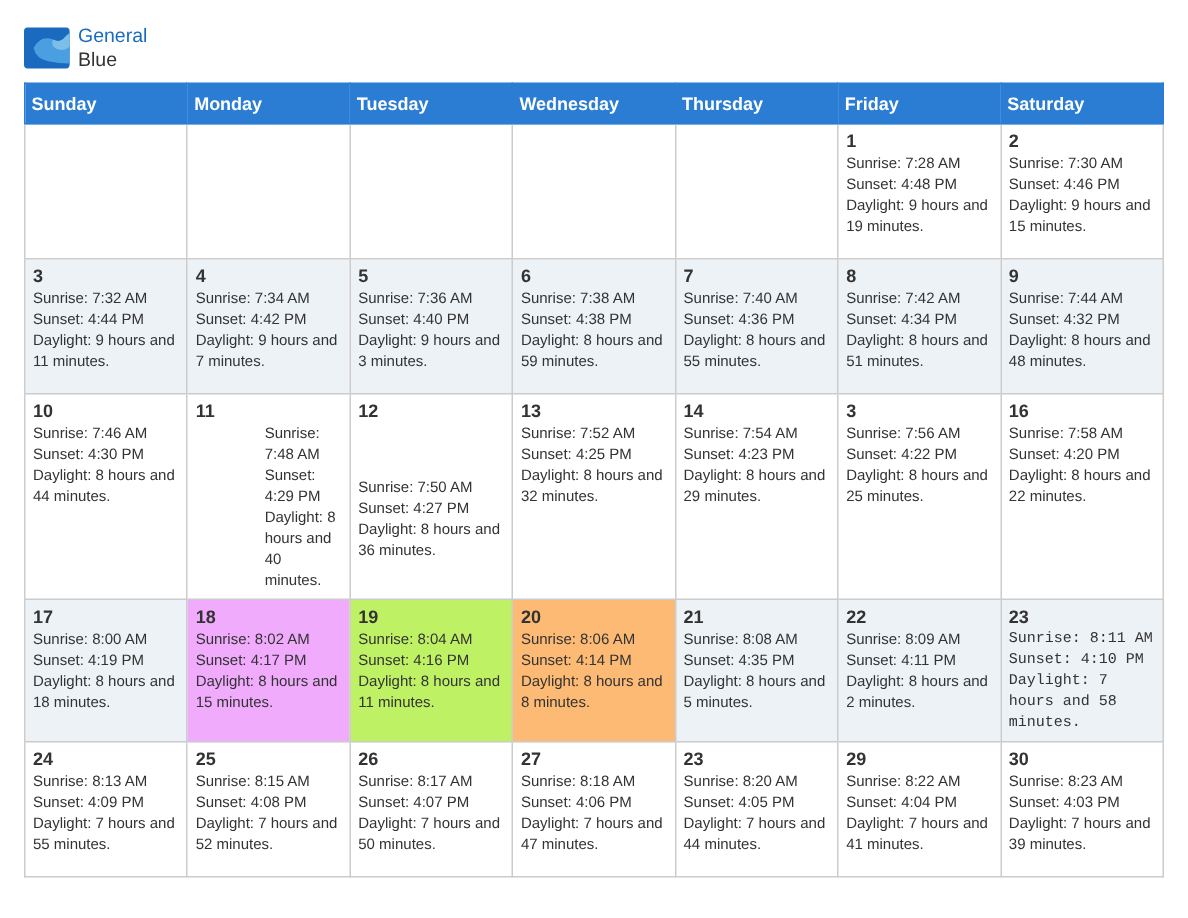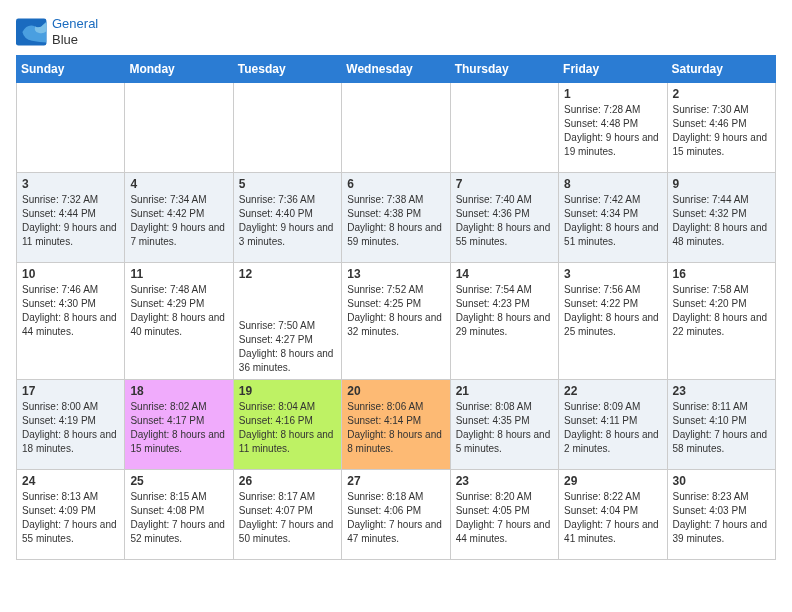--- a/index.html
+++ b/index.html
@@ -184,21 +184,21 @@
       </tr>
       <tr>
         <td>
           <div class="day-number">10</div>
           <div class="day-info" style="white-space: pre-line;">Sunrise: 7:46 AM
 Sunset: 4:30 PM
 Daylight: 8 hours and 44 minutes.</div>
         </td>
         <td>
           <div class="day-number">11</div>
-          <div class="day-info" style="white-space: pre-line;">Sunrise: 7:48 AM
+          <div class="day-info" style="white-space: pre-line; margin-left: 46px;">Sunrise: 7:48 AM
 Sunset: 4:29 PM
 Daylight: 8 hours and 40 minutes.</div>
         </td>
         <td>
           <div class="day-number">12</div>
           <div class="day-info" style="white-space: pre-line; margin-top: 38px;">Sunrise: 7:50 AM
 Sunset: 4:27 PM
 Daylight: 8 hours and 36 minutes.</div>
         </td>
         <td>
@@ -258,21 +258,21 @@
 Daylight: 8 hours and 5 minutes.</div>
         </td>
         <td style="background: rgb(237, 242, 247);">
           <div class="day-number">22</div>
           <div class="day-info" style="white-space: pre-line;">Sunrise: 8:09 AM
 Sunset: 4:11 PM
 Daylight: 8 hours and 2 minutes.</div>
         </td>
         <td style="background: rgb(237, 242, 247);">
           <div class="day-number">23</div>
-          <div class="day-info" style="white-space: pre-line;">Sunrise: 8:11 AM
+          <div class="day-info" style="white-space: pre-line; font-family: Liberation Mono, monospace;">Sunrise: 8:11 AM
 Sunset: 4:10 PM
 Daylight: 7 hours and 58 minutes.</div>
         </td>
       </tr>
       <tr>
         <td>
           <div class="day-number">24</div>
           <div class="day-info" style="white-space: pre-line;">Sunrise: 8:13 AM
 Sunset: 4:09 PM
 Daylight: 7 hours and 55 minutes.</div>

